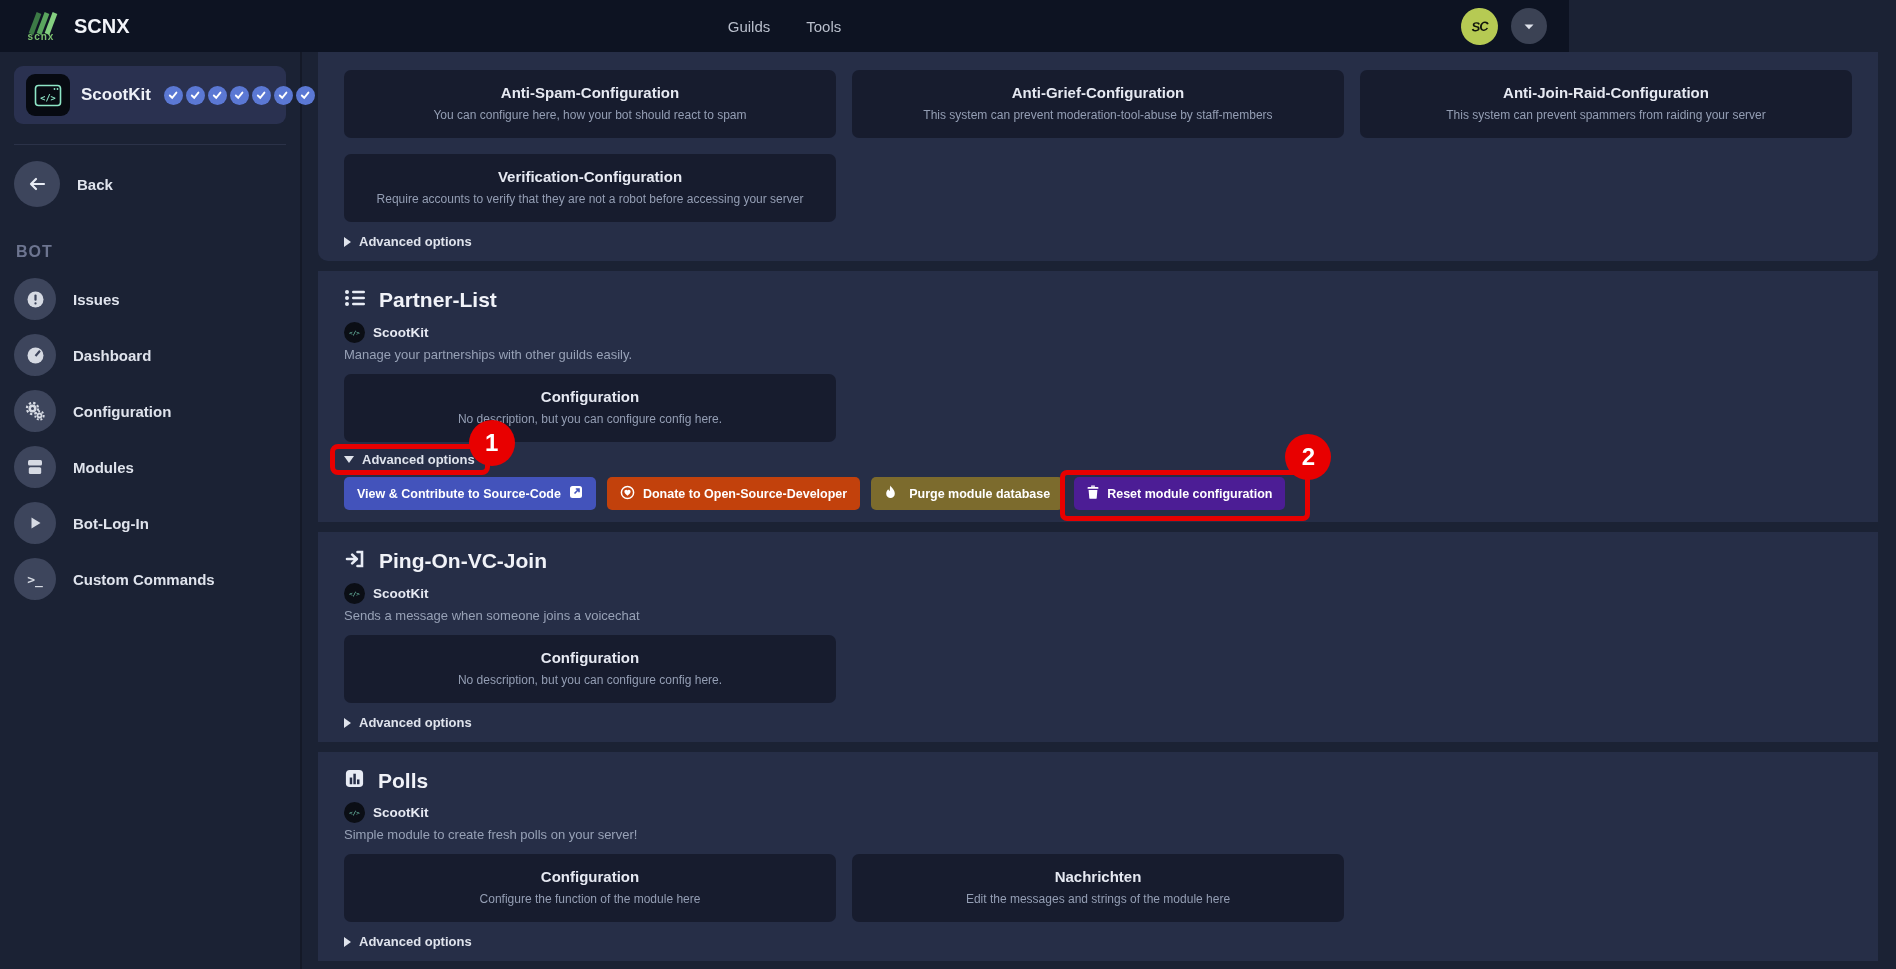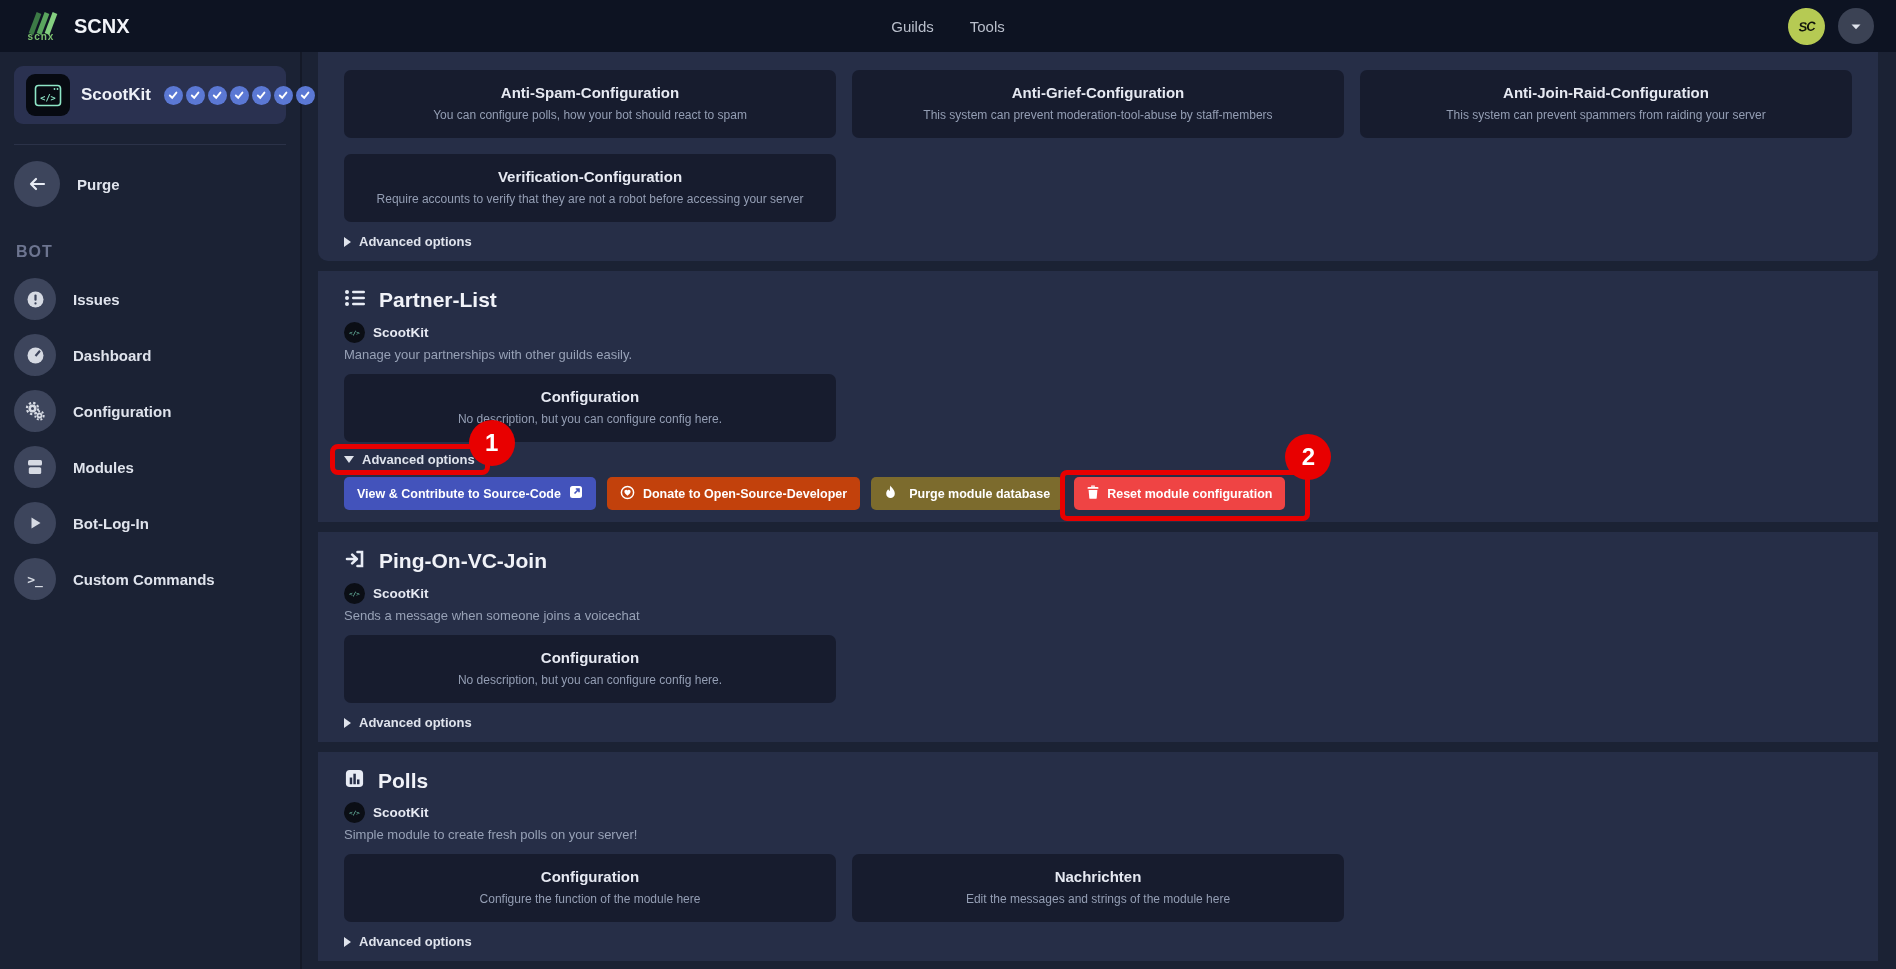--- a/index.html
+++ b/index.html
@@ -4,21 +4,21 @@
 <style>
   * { box-sizing: border-box; margin: 0; padding: 0; }
   html,body { width:1896px; height:969px; overflow:hidden; }
   body {
     background:#1b2234;
     font-family:"Liberation Sans", sans-serif;
     color:#e8ecf5;
   }
   
   .navbar {
-    position:fixed; top:0; left:0; width:1896px; height:52px;
+    position:fixed; top:0; left:0; width:1569px; height:52px;
     background:#0d1322; display:flex; align-items:center;
     padding:0 22px; z-index:50;
   }
   .brand { display:flex; align-items:center; gap:14px; }
   .logo { display:flex; flex-direction:column; align-items:center; line-height:1; }
   .logo-sub { font-size:10px; font-weight:bold; color:#7cc06f; letter-spacing:1px; margin-top:-4px; }
   .brand-name { font-size:20px; font-weight:bold; color:#f2f4f9; }
   .nav-center {
     position:absolute; left:50%; transform:translateX(-50%);
     display:flex; gap:36px;
@@ -117,21 +117,21 @@
   .btn-row { display:flex; align-items:center; gap:11px; margin-top:2px; }
   .btn {
     height:33px; padding:0 13px; border:none; border-radius:5px;
     display:inline-flex; align-items:center; gap:8px; cursor:pointer;
     color:#fff; font-size:12.5px; font-weight:bold;
     font-family:"Liberation Sans", sans-serif;
   }
   .btn-source { background:#4353bb; }
   .btn-donate { background:#c2410c; }
   .btn-purge  { background:#7c6b2d;gap:12px; }
-  .btn-reset  { background:#ef4444; }
+  .btn-reset  { background:#4c1d95; }
   .reset-wrap { position:relative; }
   .hl-outline {
     position:absolute; left:-14px; right:-25px; top:-7px; bottom:-11px;
     border:5px solid #e80000; border-radius:7px; pointer-events:none;
   }
   .bubble-2 { top:-43px; right:-46px; }
   .polls-grid .card:nth-child(1){ grid-column:1; }
   .polls-grid .card:nth-child(2){ grid-column:2; }
   .sec-reminders { padding-bottom:40px; }
 </style>
@@ -223,21 +223,21 @@
   </div>
 
   <hr class="side-divider">
 
   <div class="back-row">
     <div class="back-circle">
       <svg width="20" height="20" viewBox="0 0 20 20">
           <path d="M17 10 H4 M9 5 L4 10 L9 15" stroke="#e8ecf5" stroke-width="2.2" fill="none" stroke-linecap="round" stroke-linejoin="round"></path>
         </svg>
     </div>
-    <span class="back-label">Purge</span>
+    <span class="back-label">Back</span>
   </div>
 
   <div class="group-label">BOT</div>
 
   <nav>
     <div class="side-item">
       <div class="side-icon-circle">
         <svg width="19" height="19" viewBox="0 0 19 19">
             <circle cx="9.5" cy="9.5" r="8" fill="#d6dae3"></circle>
             <rect x="8.4" y="4.6" width="2.2" height="6.2" rx="1" fill="#3d455c"></rect>
@@ -293,21 +293,21 @@
     </div>
   </nav>
 </aside>
 
 <main class="main">
 
   <section class="section section-first">
     <div class="card-grid">
       <div class="card">
         <div class="card-title">Anti-Spam-Configuration</div>
-        <div class="card-desc">You can configure polls, how your bot should react to spam</div>
+        <div class="card-desc">You can configure here, how your bot should react to spam</div>
       </div>
       <div class="card">
         <div class="card-title">Anti-Grief-Configuration</div>
         <div class="card-desc">This system can prevent moderation-tool-abuse by staff-members</div>
       </div>
       <div class="card">
         <div class="card-title">Anti-Join-Raid-Configuration</div>
         <div class="card-desc">This system can prevent spammers from raiding your server</div>
       </div>
       <div class="card">

